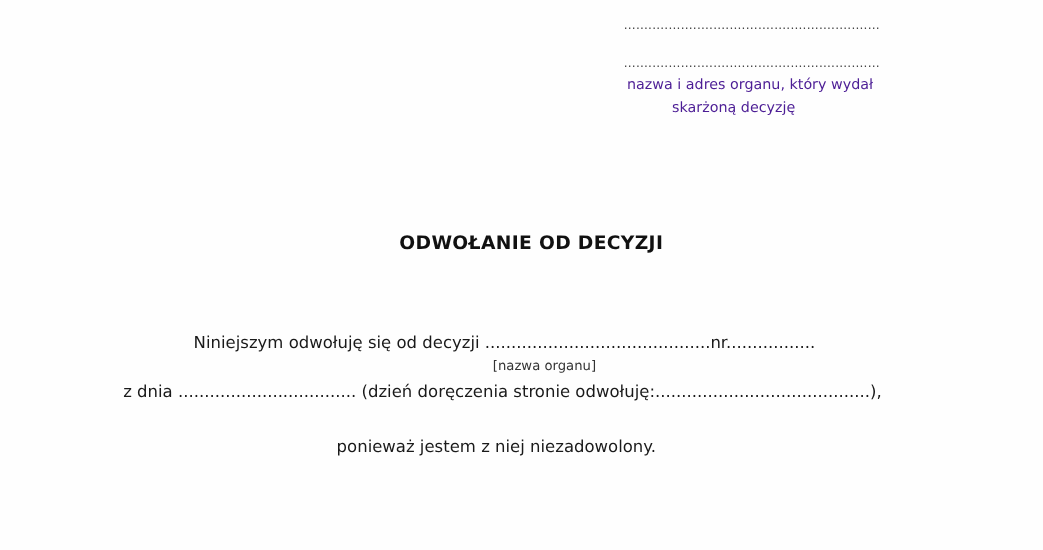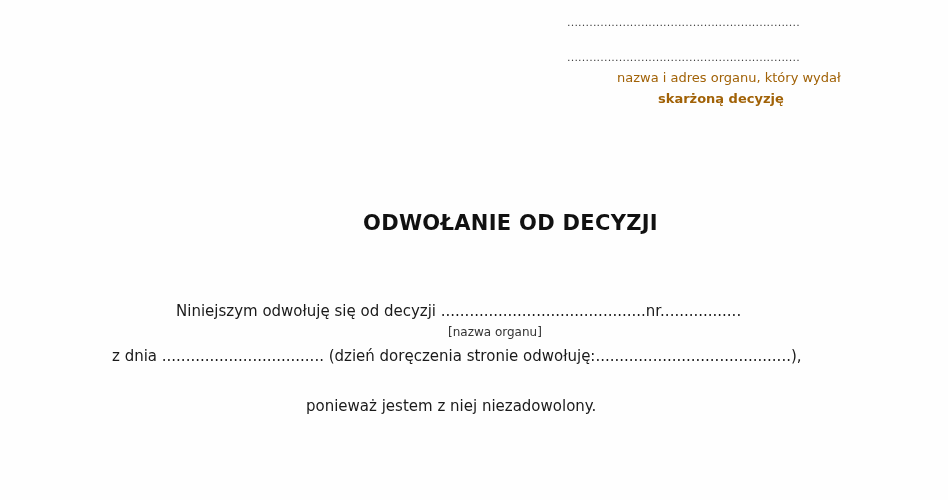--- a/index.html
+++ b/index.html
@@ -15,38 +15,38 @@
       font-family: "DejaVu Sans", sans-serif;
       color: #1a1a1a;
     }
     .abs { position: absolute; white-space: pre; }
     .dots {
       font-family: "DejaVu Sans", sans-serif;
       font-size: 11px;
       letter-spacing: 0.2px;
       color: #444;
     }
-    .small { font-size: 13px; color: #a16207; margin-left: 47px; }
+    .small { font-size: 13px; color: #4c1d95; }
     .body-text { font-size: 15px; color: #1a1a1a; text-align: center; }
     .title {
       font-weight: bold;
-      font-size: 21px;
+      font-size: 17px;
       letter-spacing: 0.3px;
       color: #111;
     }
     .bracket { font-size: 12px; color: #333; text-align: center; }
   </style>
 </head>
 <body>
 
 <div>
   <div class="abs dots" style="left:567px; top:16px;">...............................................................</div>
   <div class="abs dots" style="left:567px; top:51px;">...............................................................</div>
   <div class="abs small" style="left:570px; top:70px;">nazwa i adres organu, który wydał</div>
-  <div class="abs small" style="left:611px; top:91px;font-weight:bold;">skarżoną decyzję</div>
+  <div class="abs small" style="left:611px; top:91px;">skarżoną decyzję</div>
 
   <div class="abs title" style="left:363px; top:211px;">ODWOŁANIE OD DECYZJI</div>
 
   <div class="abs body-text" style="left:176px; top:302px;">Niniejszym odwołuję się od decyzji ...........................................nr.................</div>
   <div class="abs bracket" style="left:448px; top:325px;">[nazwa organu]</div>
   <div class="abs body-text" style="left:112px; top:347px;">z dnia .................................. (dzień doręczenia stronie odwołuję:.........................................),</div>
   <div class="abs body-text" style="left:306px; top:397px;">ponieważ jestem z niej niezadowolony.</div>
 </div>
 
 </body></html>

